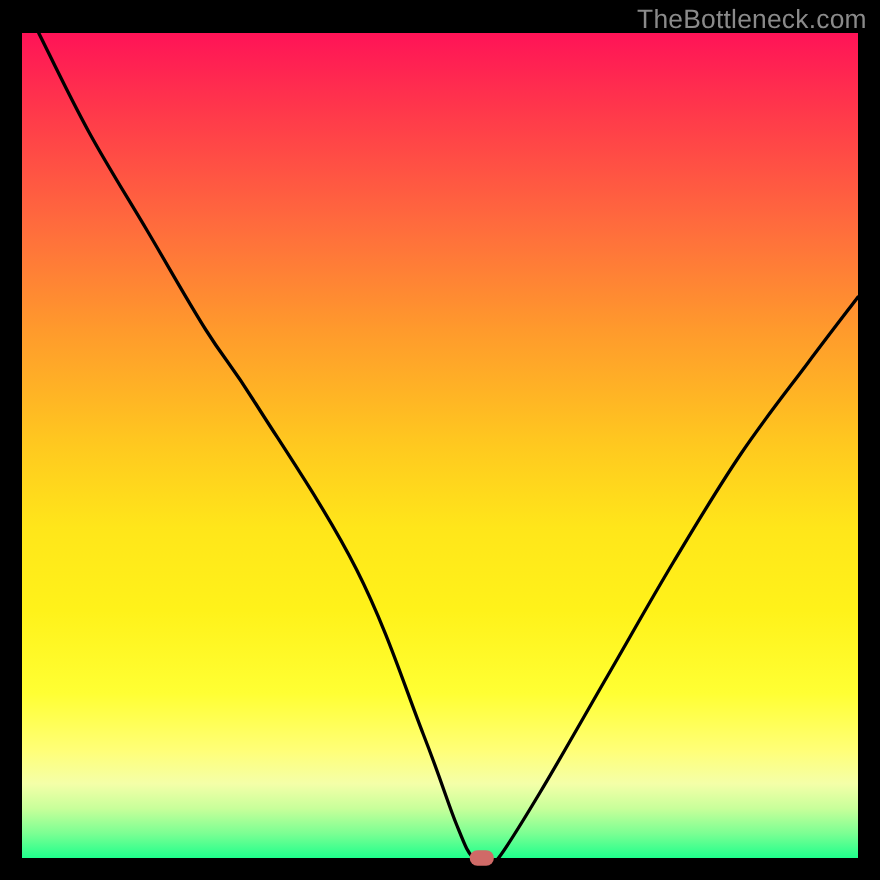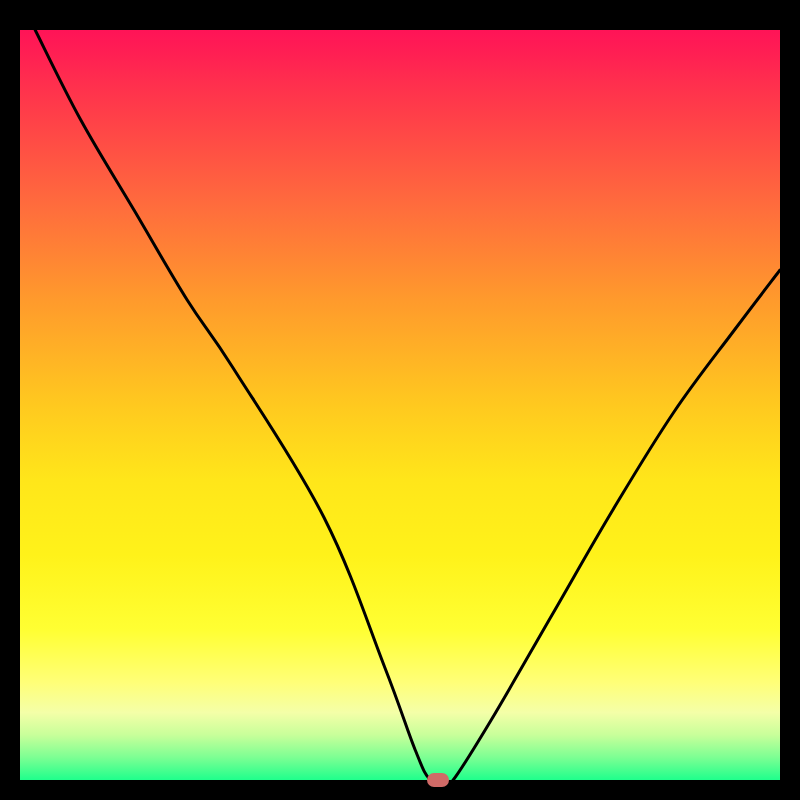--- a/index.html
+++ b/index.html
@@ -54,19 +54,20 @@
     border-radius: 7px;
     background: #d06a67;
     transform: translate(-50%, -50%);
     z-index: 5;
   }
 </style>
 </head>
 <body>
 
 <div class="container">
+  <div class="watermark">TheBottleneck.com</div>
   <div class="plot">
     <svg class="curve" viewBox="0 0 760 750" preserveAspectRatio="none">
       <path id="curvePath" fill="none" stroke="#000" stroke-width="3" stroke-linecap="round" stroke-linejoin="round" d="M 15.2 0.0 C 23.4 16.2, 43.0 57.6, 60.8 90.0 C 78.6 122.4, 94.8 147.6, 114.0 180.0 C 133.2 212.4, 149.4 241.7, 167.2 270.0 C 185.0 298.3, 188.2 298.3, 212.8 337.5 C 237.4 376.6, 276.6 433.5, 304.0 487.5 C 331.4 541.5, 348.4 595.6, 364.8 637.5 C 381.2 679.4, 387.0 699.8, 395.2 720.0 C 403.4 740.3, 404.9 744.6, 410.4 750.0 C 415.9 755.4, 421.5 750.0, 425.6 750.0 C 429.7 750.0, 425.0 760.8, 433.2 750.0 C 441.4 739.2, 453.4 719.7, 471.2 690.0 C 489.0 660.3, 510.1 622.8, 532.0 585.0 C 553.9 547.2, 570.9 516.5, 592.8 480.0 C 614.7 443.6, 631.7 414.9, 653.6 382.5 C 675.5 350.1, 695.2 325.7, 714.4 300.0 C 733.6 274.3, 751.8 250.8, 760.0 240.0"></path>
     </svg>
     <div id="marker" class="marker" style="left: 418px; top: 750px;"></div>
   </div>
 </div>
 
 </body></html>

